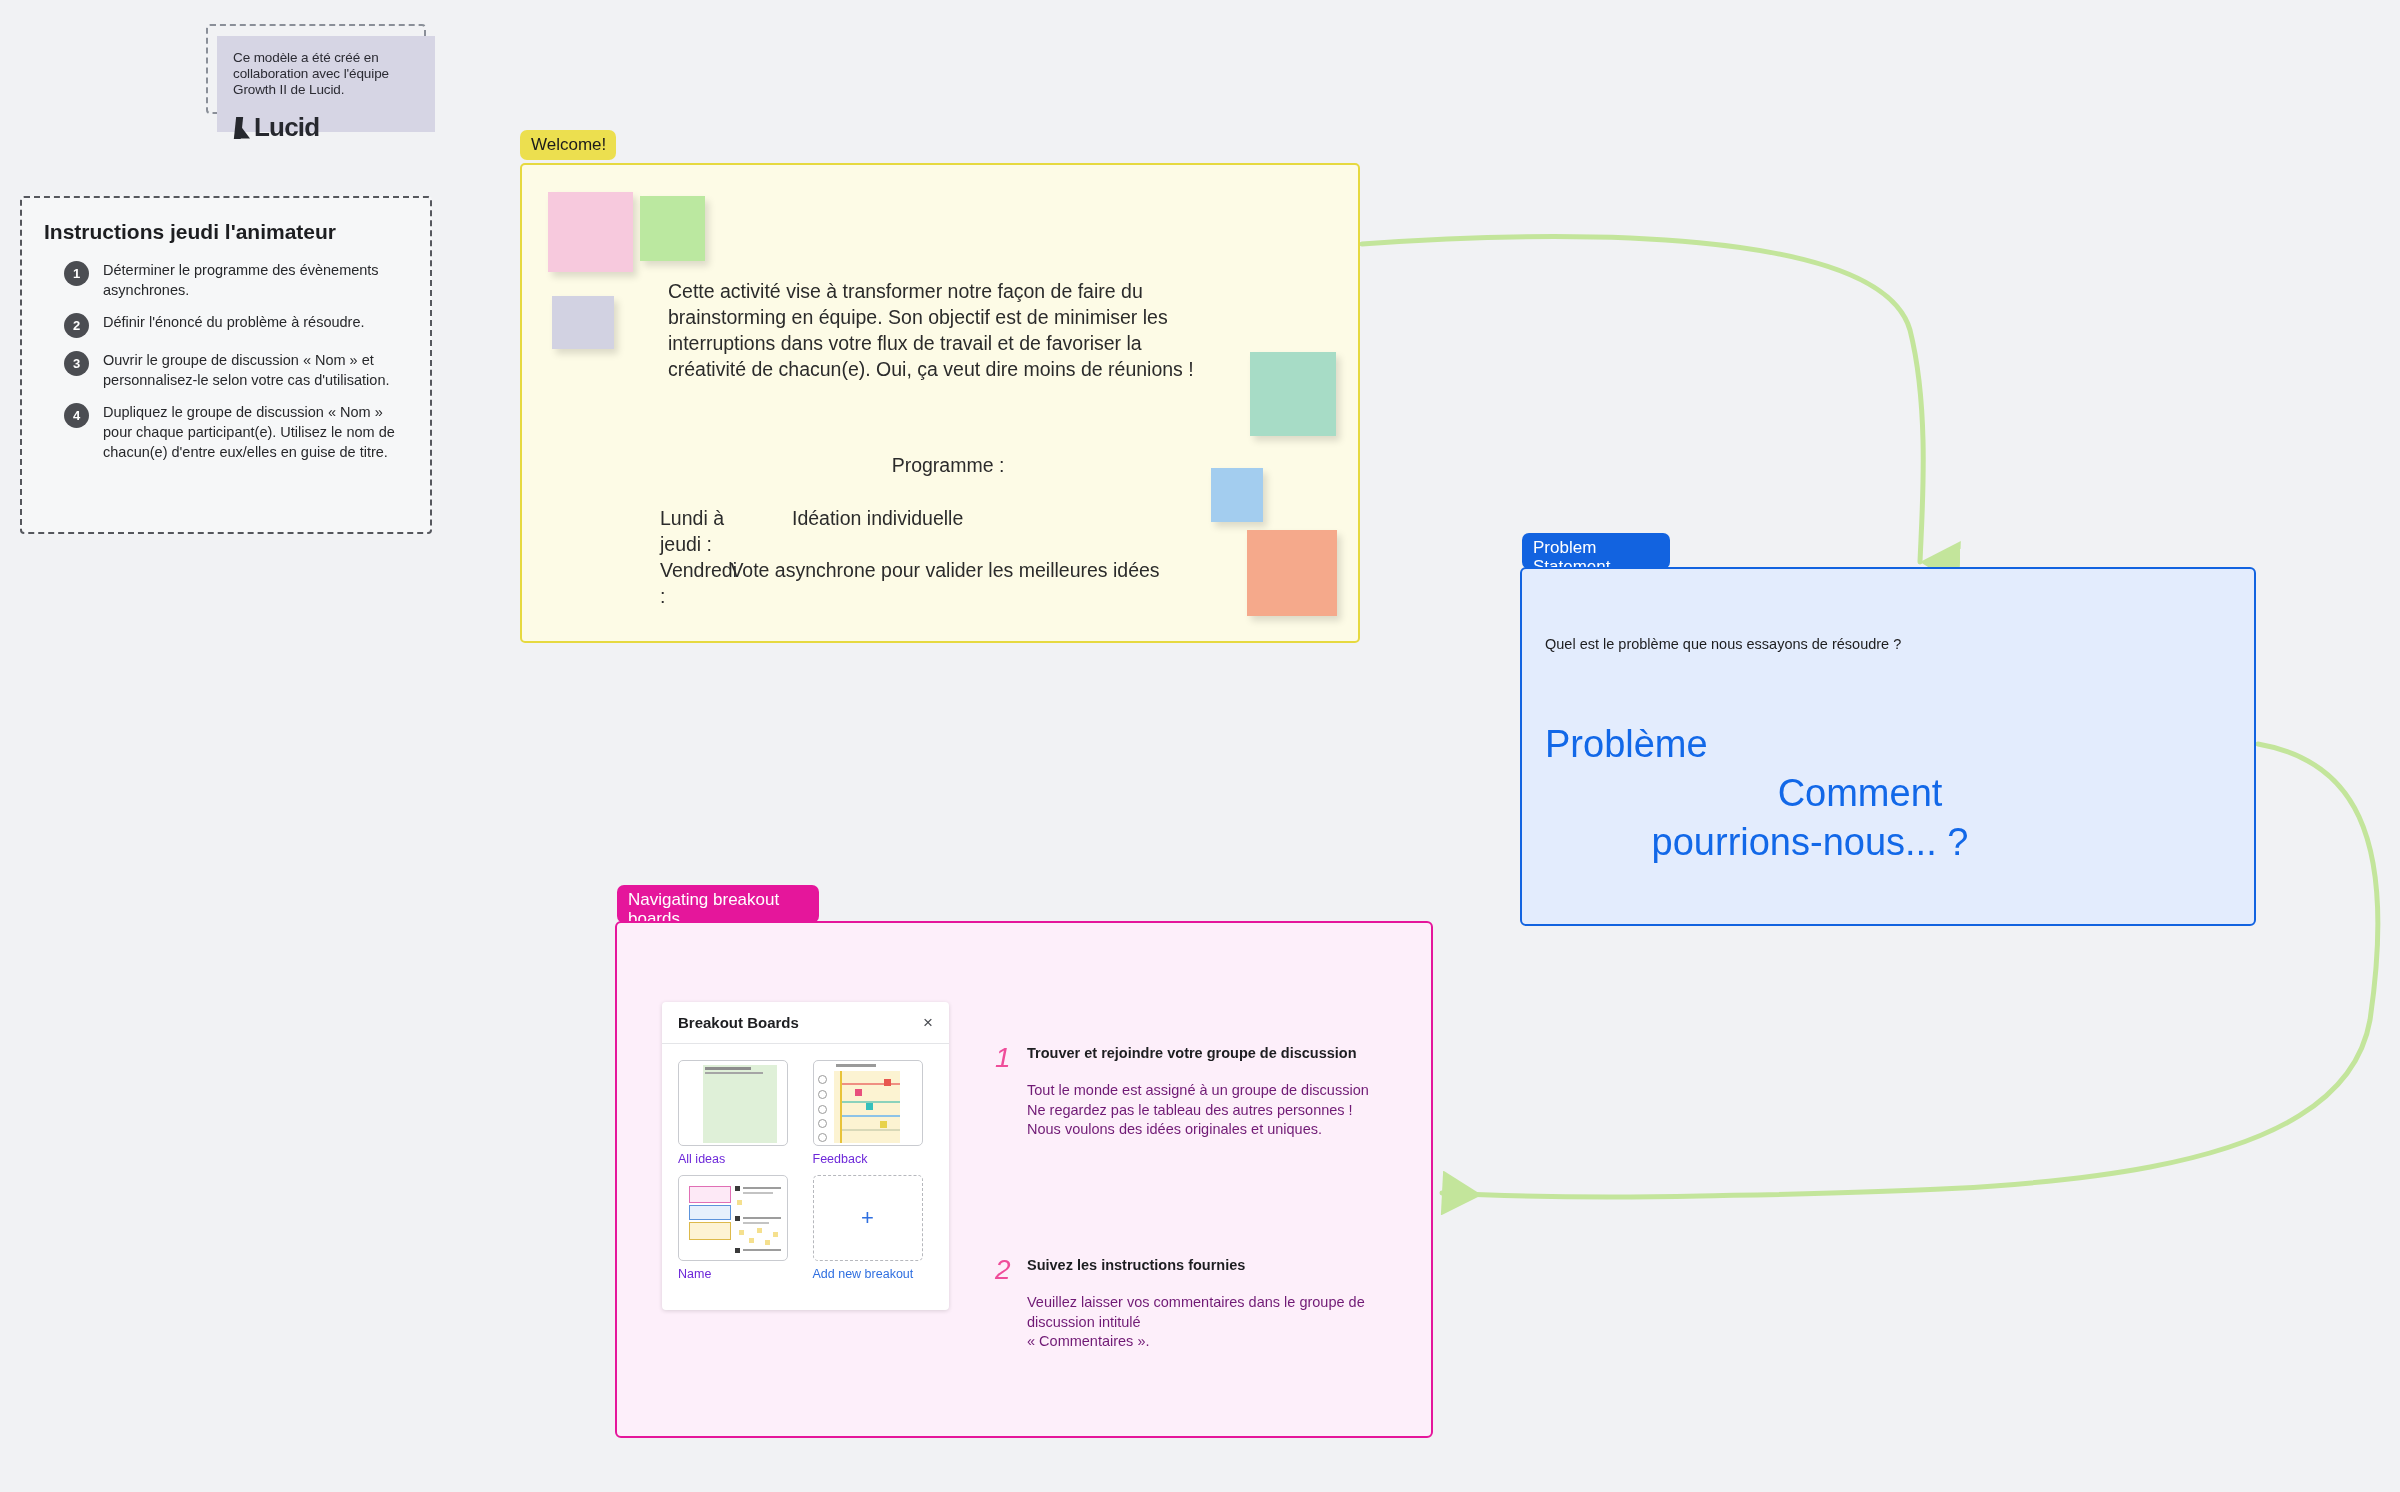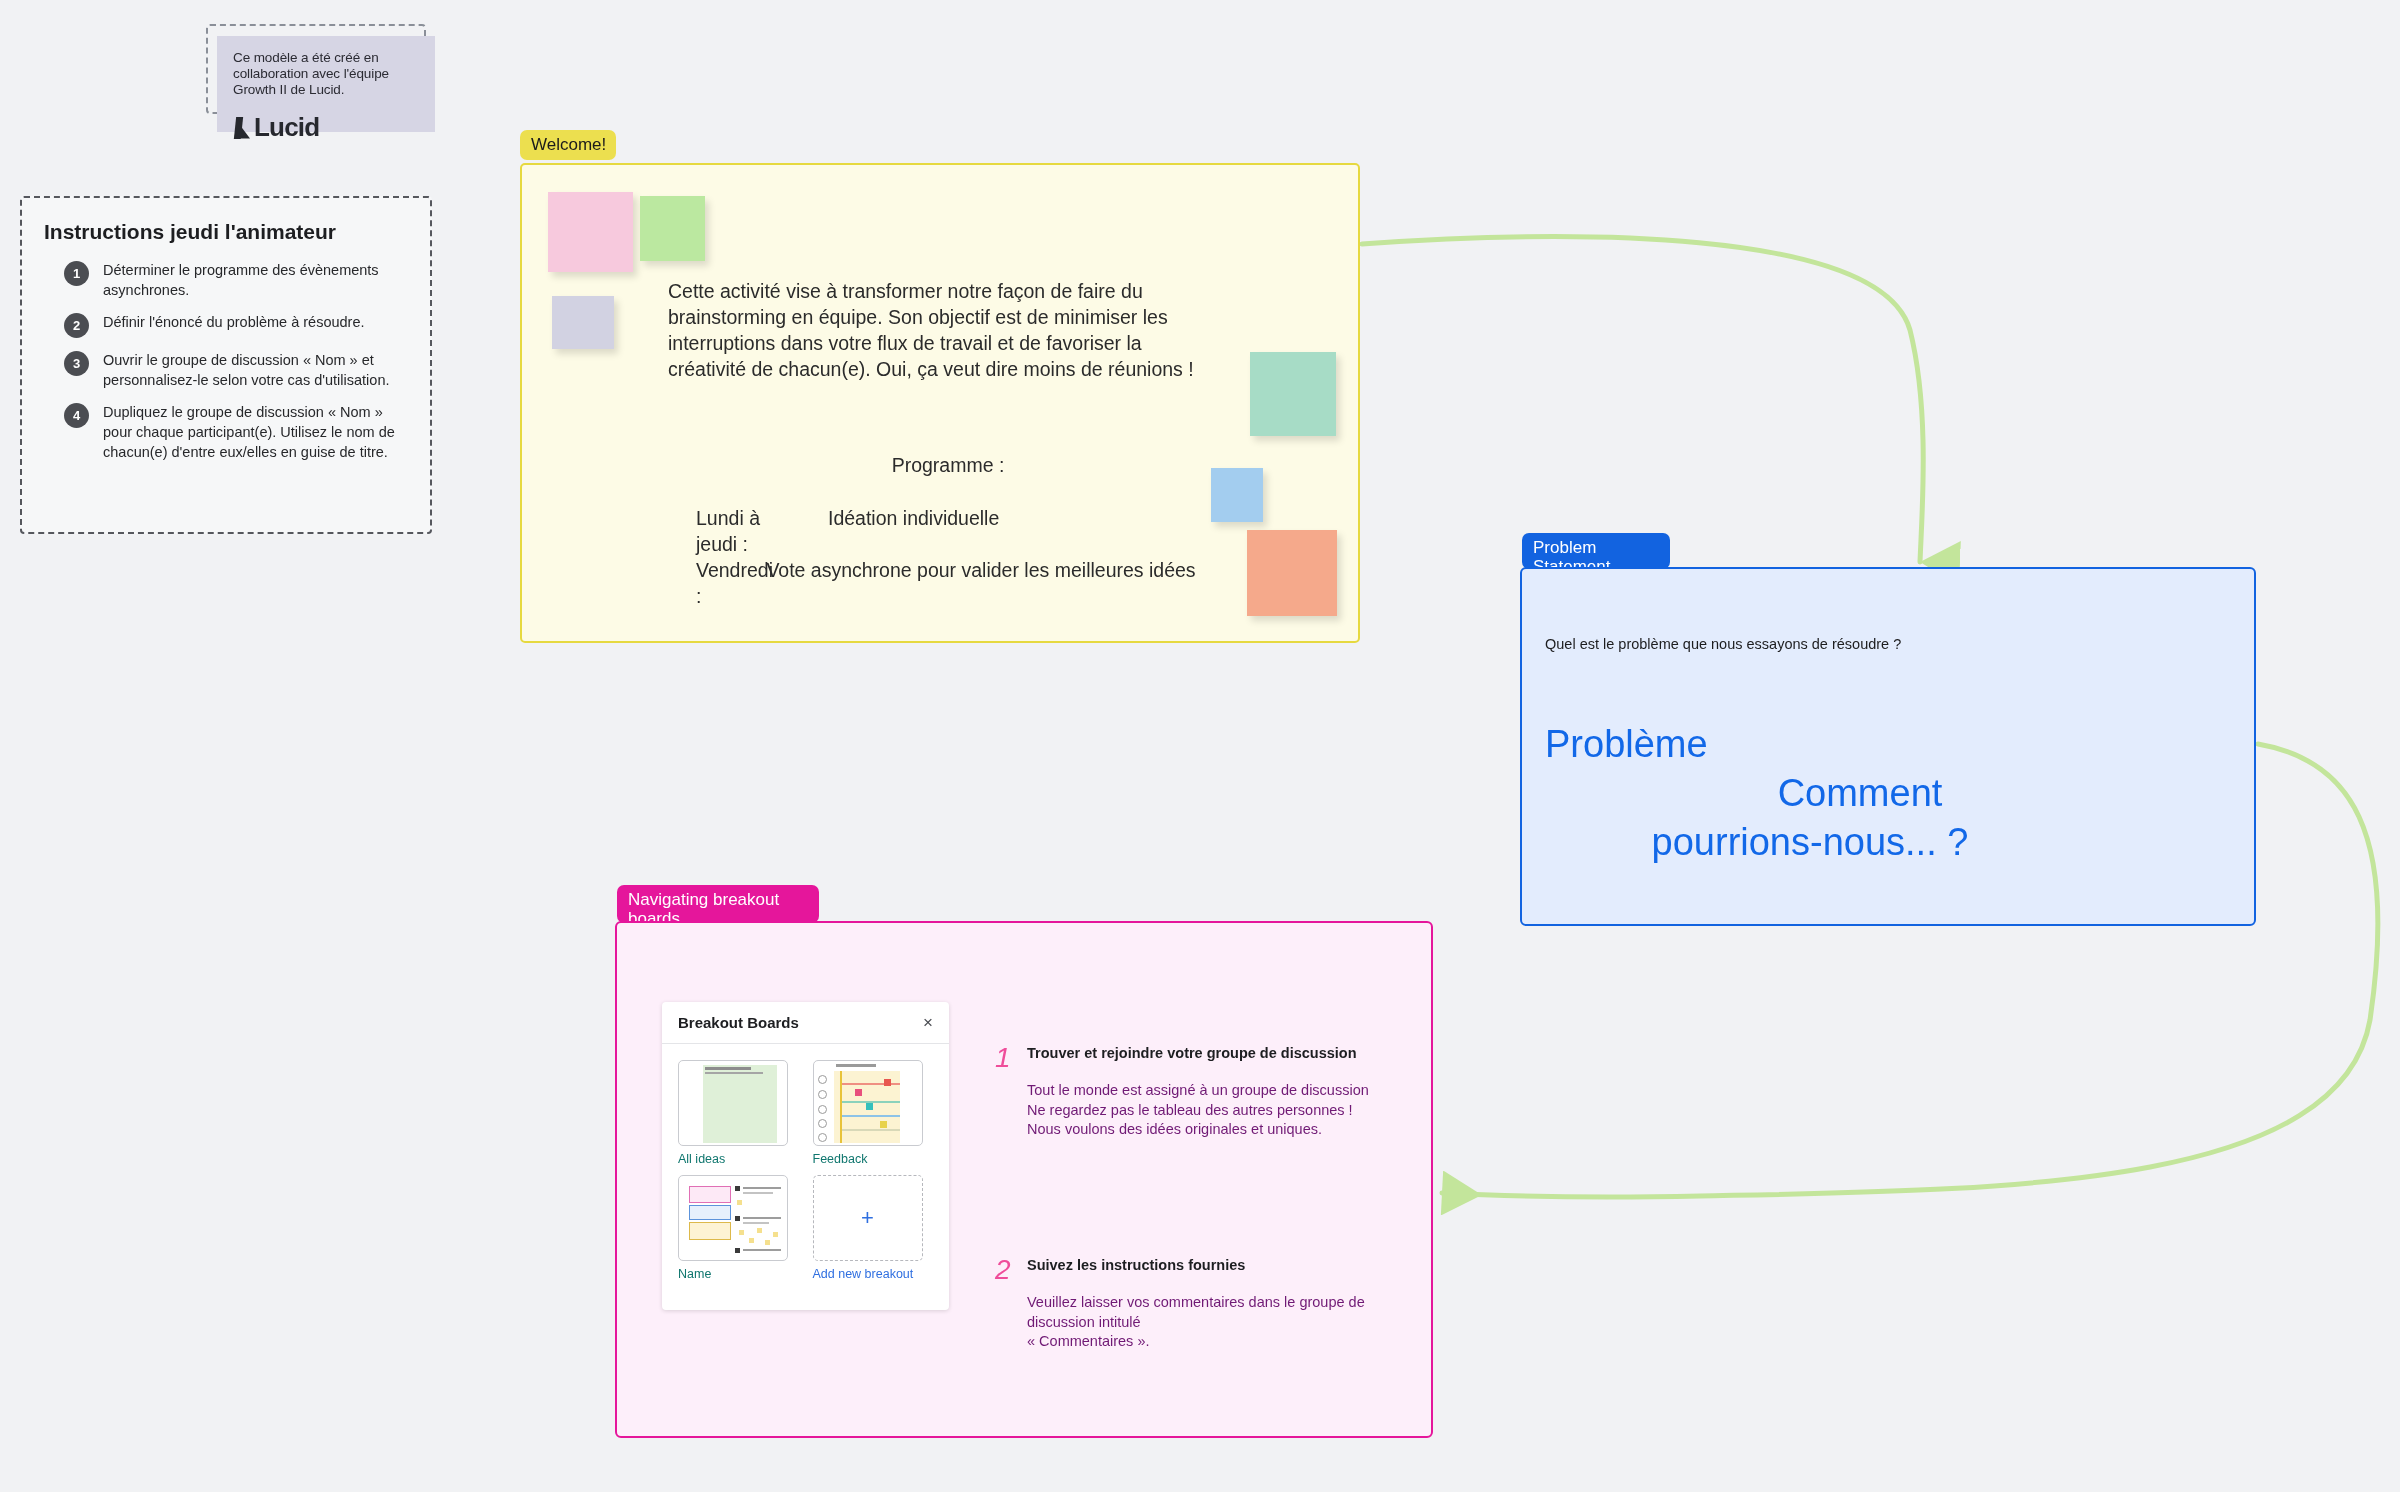--- a/index.html
+++ b/index.html
@@ -95,21 +95,21 @@
 
   #welcome-body{
     left:668px;top:278px;width:548px;
     font-size:19.5px;line-height:26px;color:#2b2b2b;
   }
   #welcome-programme{
     left:668px;top:452px;width:560px;text-align:center;
     font-size:19.5px;line-height:26px;color:#2b2b2b;
   }
   #welcome-schedule{
-    left:696px;top:505px;width:570px;
+    left:660px;top:505px;width:570px;
     font-size:19.5px;line-height:26px;color:#2b2b2b;
   }
   .sched-row{display:flex;}
   .sched-day{flex:0 0 auto;}
   .sched-val{flex:1 1 auto;text-align:center;}
   #sched-r1 .sched-day{width:70px;}
   #sched-r1 .sched-val{text-align:left;padding-left:62px;}
   #sched-r2 .sched-day{width:0;}
 
   
@@ -162,21 +162,21 @@
     padding:16px 16px 0 16px;display:grid;grid-template-columns:1fr 1fr;
     gap:9px 14px;box-sizing:border-box;
   }
   .bb-item{display:flex;flex-direction:column;}
   .bb-thumb{
     width:110px;height:86px;border:1px solid #c9cbd0;border-radius:5px;
     background:#fff;position:relative;overflow:hidden;box-sizing:border-box;
   }
   .bb-thumb.dashed{border:1px dashed #b6b8bd;display:flex;align-items:center;justify-content:center;}
   .bb-plus{font-size:22px;color:#2f6fe0;line-height:1;}
-  .bb-caption{font-size:12.5px;color:#0f766e;margin-top:6px;}
+  .bb-caption{font-size:12.5px;color:#6d28d9;margin-top:6px;}
   .bb-caption.link{color:#2f6fe0;}
 
   
   #thumb-allideas .sheet{position:absolute;left:24px;top:4px;width:74px;height:78px;background:#dff0d8;}
   #thumb-allideas .tline{position:absolute;left:26px;top:6px;width:46px;height:3px;background:#8d8d8d;}
   #thumb-allideas .tline2{position:absolute;left:26px;top:11px;width:58px;height:2px;background:#a5a5a5;}
 
   
   #thumb-feedback .sheet{position:absolute;left:20px;top:10px;width:66px;height:72px;background:#fcf3d2;}
   #thumb-feedback .vbar{position:absolute;left:26px;top:10px;width:2px;height:72px;background:#e8c33a;}

